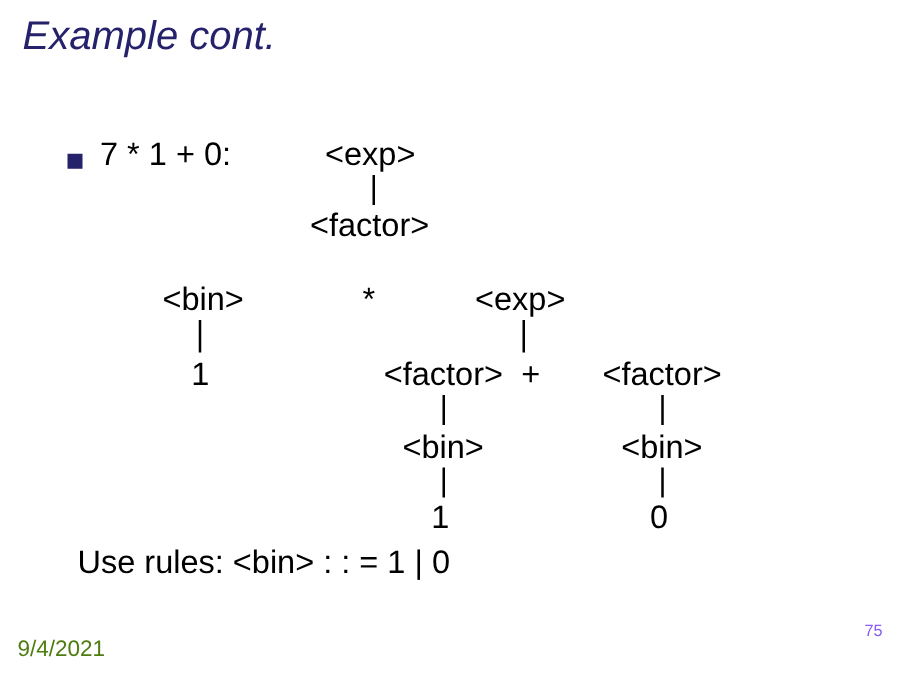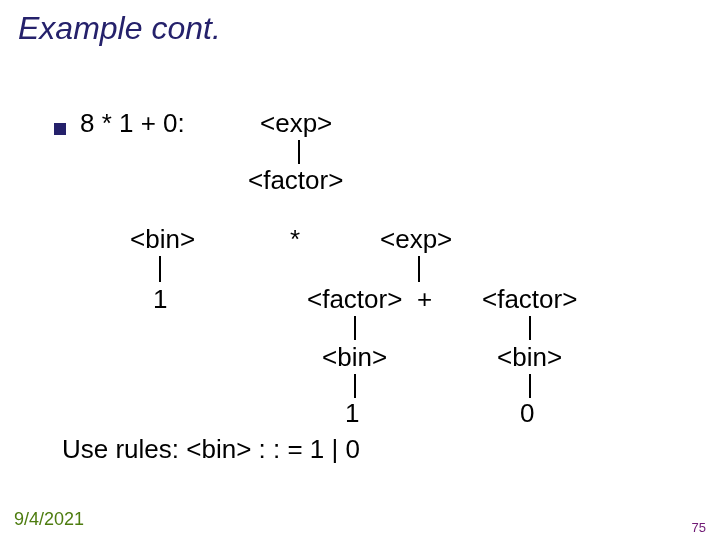--- a/index.html
+++ b/index.html
@@ -40,32 +40,32 @@
   .footer-date {
     position: absolute;
     left: 14px;
     bottom: 10px;
     font-size: 18px;
     color: #4d7c0f;
   }
   .footer-num {
     position: absolute;
     right: 14px;
-    bottom: 5px;
+    bottom: 28px;
     font-size: 13px;
-    color: #701a75;
+    color: #8b5cf6;
   }
 </style>
 </head>
 <body>
 
 <div class="slide-title">Example cont.</div>
 
 <div class="bullet-sq" style="left:54px; top:123px;"></div>
-<div class="txt" style="left:80px; top:108px;">8 * 1 + 0:</div>
+<div class="txt" style="left:80px; top:108px;">7 * 1 + 0:</div>
 
 <div class="txt" style="left:260px; top:108px;">&lt;exp&gt;</div>
 <div class="txt" style="left:248px; top:165px;">&lt;factor&gt;</div>
 
 <div class="txt" style="left:130px; top:224px;">&lt;bin&gt;</div>
 <div class="txt" style="left:290px; top:224px;">*</div>
 <div class="txt" style="left:380px; top:224px;">&lt;exp&gt;</div>
 
 <div class="txt" style="left:153px; top:284px;">1</div>
 <div class="txt" style="left:307px; top:284px;">&lt;factor&gt;</div>

